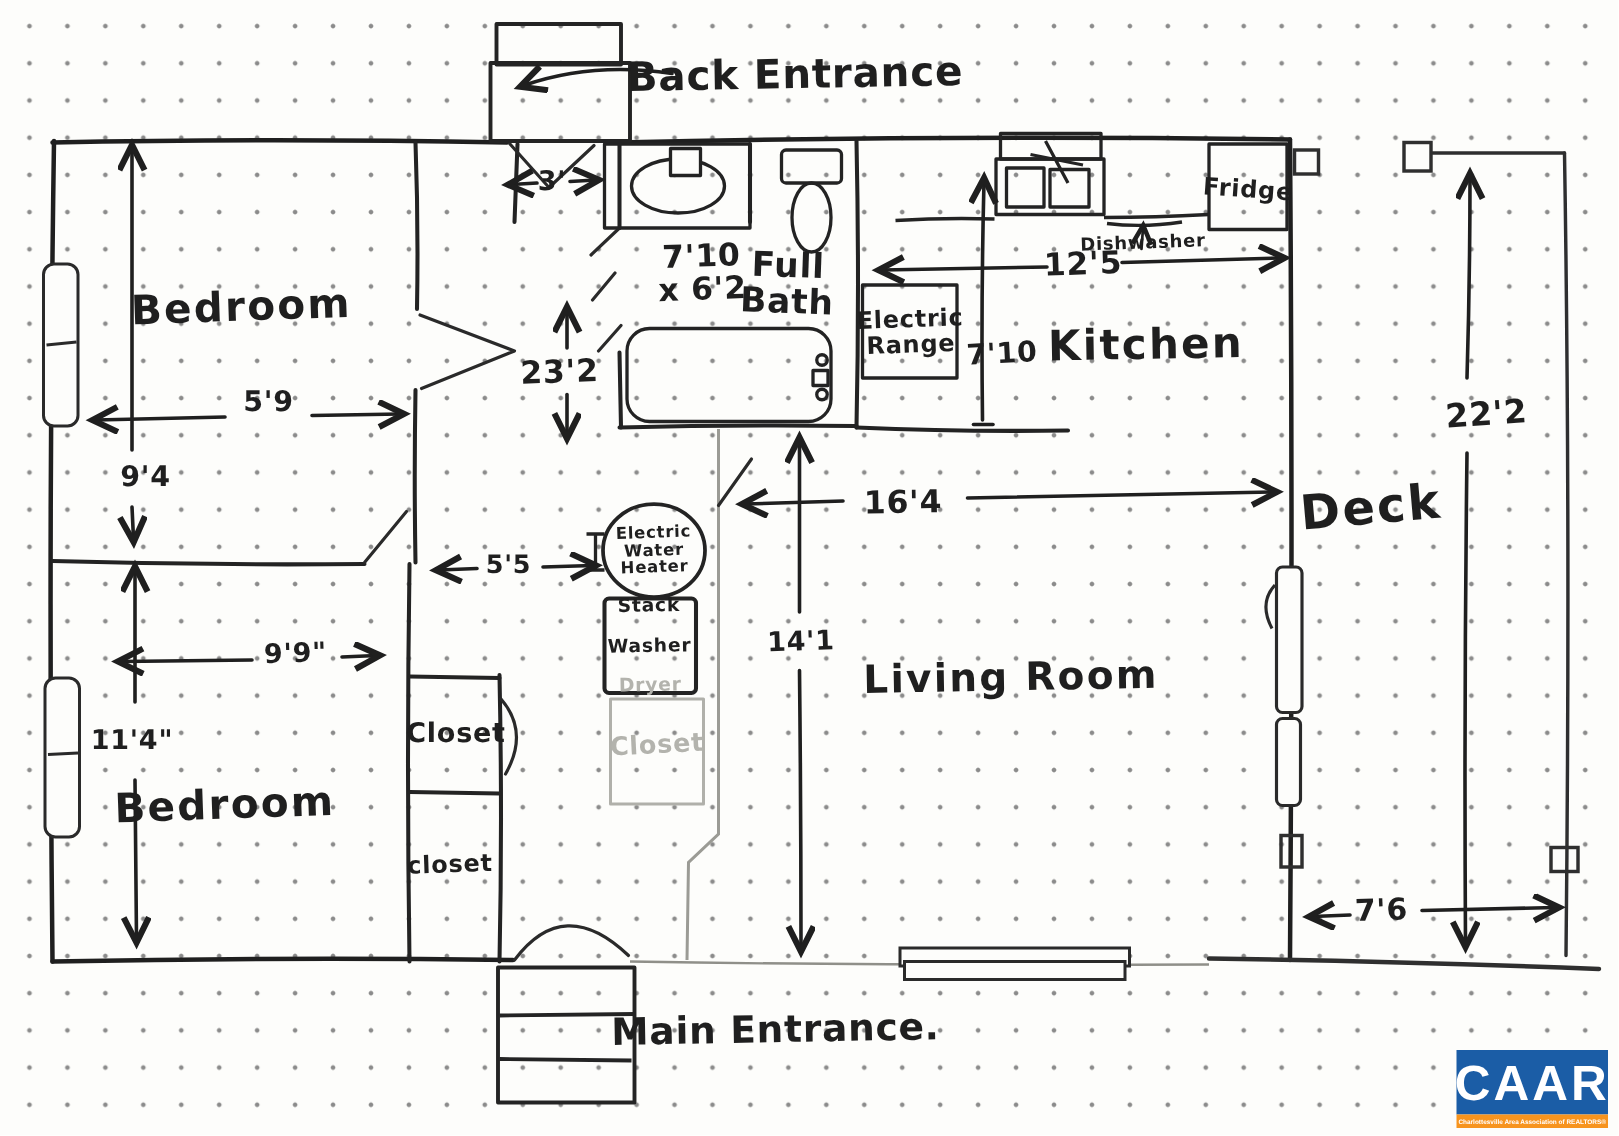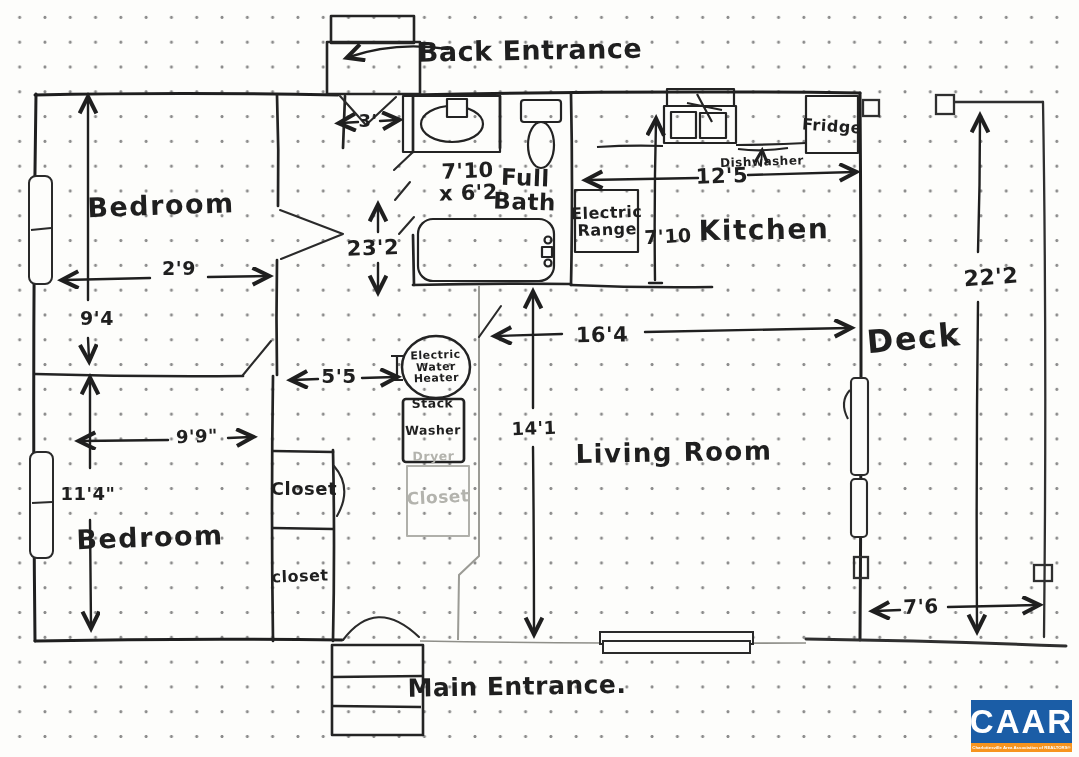--- a/index.html
+++ b/index.html
@@ -195,24 +195,24 @@
     <div>Washer</div>
     <div class="faint-text">Dryer</div>
   </div>
 
   <div class="lbl" style="left:368px;top:121px;font-size:18px;transform:translate(-50%,-50%)">3'</div>
   <div class="lbl" style="left:468px;top:182px;font-size:21px;transform:translate(-50%,-50%) rotate(-2deg)">7'10
 x 6'2</div>
   <div class="lbl" style="left:722px;top:176px;font-size:21px;transform:translate(-50%,-50%) rotate(-2deg)">12'5</div>
   <div class="lbl" style="left:668px;top:236px;font-size:19px;transform:translate(-50%,-50%) rotate(-3deg)">7'10</div>
   <div class="lbl" style="left:373px;top:248px;font-size:21px;transform:translate(-50%,-50%) rotate(-2deg)">23'2</div>
-  <div class="lbl" style="left:179px;top:268px;font-size:19px;transform:translate(-50%,-50%)">2'9</div>
+  <div class="lbl" style="left:179px;top:268px;font-size:19px;transform:translate(-50%,-50%)">5'9</div>
   <div class="lbl" style="left:97px;top:318px;font-size:19px;transform:translate(-50%,-50%)">9'4</div>
   <div class="lbl" style="left:602px;top:335px;font-size:21px;transform:translate(-50%,-50%) rotate(-1deg)">16'4</div>
-  <div class="lbl" style="left:339px;top:377px;font-size:20px;transform:translate(-50%,-50%)">5'5</div>
+  <div class="lbl" style="left:339px;top:377px;font-size:17px;transform:translate(-50%,-50%)">5'5</div>
   <div class="lbl" style="left:197px;top:436px;font-size:18px;transform:translate(-50%,-50%) rotate(-2deg)">9'9"</div>
   <div class="lbl" style="left:534px;top:428px;font-size:18px;transform:translate(-50%,-50%) rotate(-2deg)">14'1</div>
   <div class="lbl" style="left:88px;top:494px;font-size:18px;transform:translate(-50%,-50%)">11'4"</div>
   <div class="lbl" style="left:991px;top:277px;font-size:22px;transform:translate(-50%,-50%) rotate(-4deg)">22'2</div>
   <div class="lbl" style="left:921px;top:607px;font-size:20px;transform:translate(-50%,-50%) rotate(-2deg)">7'6</div>
 
   <div class="logo">
     <div class="logo-name">CAAR</div>
     <div class="logo-tagline">Charlottesville Area Association of REALTORS®</div>
   </div>

